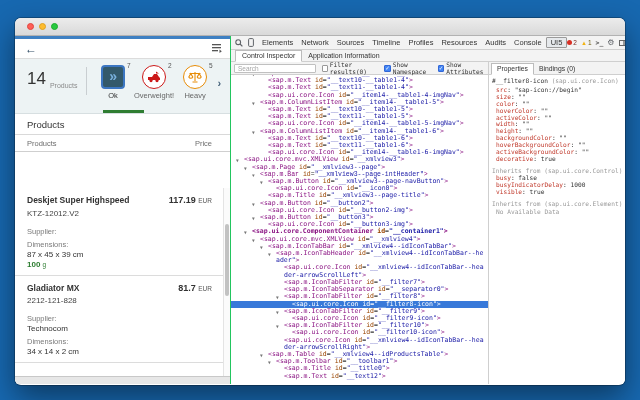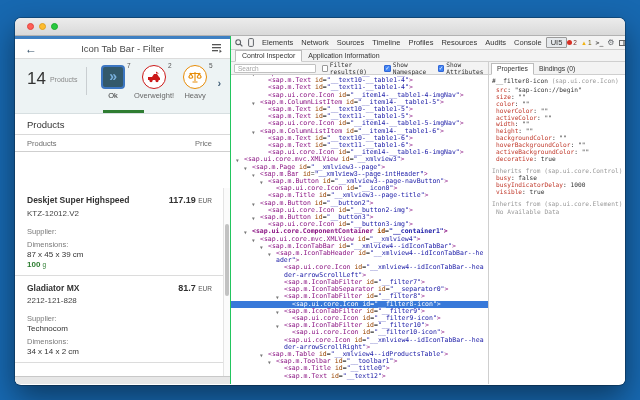--- a/index.html
+++ b/index.html
@@ -22,21 +22,21 @@
   .app { width:215px; position:relative; background:#fff; overflow:hidden; }
   .app-accent { height:3px; background:#3f80c2; }
   .app-header { height:20px; background:#fff; border-bottom:1px solid #dcdcdc;
     display:flex; align-items:center; position:relative; }
   .back { position:absolute; left:10px; font-size:12px; color:#2d4a63; line-height:1; cursor:default; }
   .app-title { flex:1; text-align:center; font-size:9.5px; color:#4a4a4a; }
   .overflow-ic { position:absolute; right:8px; top:5px; }
 
   .tabstrip { height:55px; background:#edf3f4; border-bottom:1px solid #d7dfe1; position:relative;
     display:flex; align-items:flex-start; }
-  .countblock { margin:10px 0 0 12px; display:flex; align-items:center; }
+  .countblock { margin:10px 0 0 12px; display:flex; align-items:flex-end; }
   .count-num { font-size:17px; color:#333; font-weight:400; }
   .count-lbl { font-size:7px; color:#8a8a8a; margin-left:4px; }
   .vdivider { width:1px; height:28px; background:#c9ced1; margin:8px 6px 0 8px; }
   .ftab { width:41px; position:relative; text-align:center; padding-top:6px; }
   .ftab .cnt { position:absolute; top:3px; right:3px; font-size:6.5px; color:#555; }
   .ftab .lbl { display:block; font-size:7.5px; color:#666; margin-top:2px; }
   .ftab.sel .lbl { color:#333; }
   .tab-ic { width:24px; height:24px; margin:0 auto; display:flex; align-items:center; justify-content:center; }
   .ic-ok { background:#33596b; border:2px solid #3c76c2; border-radius:4px; color:#79b0dc;
     font-size:14px; font-weight:bold; line-height:1; padding-bottom:2px; }
@@ -137,21 +137,20 @@
     <span class="light green"></span>
   </div>
 
   <div class="body">
 
     <div class="app">
       <div class="app-accent"></div>
 
       <div class="app-header">
         <span class="back">←</span>
-        <span class="app-title">Icon Tab Bar - Filter</span>
         <span class="overflow-ic">
           <svg width="10" height="9" viewBox="0 0 10 9">
             <rect x="0" y="0" width="9" height="1.3" fill="#555"></rect>
             <rect x="0" y="3" width="9" height="1.3" fill="#555"></rect>
             <rect x="0" y="6" width="6" height="1.3" fill="#555"></rect>
             <path d="M7.5 5.5 L9.8 7.2 L7.5 8.9 Z" fill="#555"></path>
           </svg>
         </span>
       </div>
 

